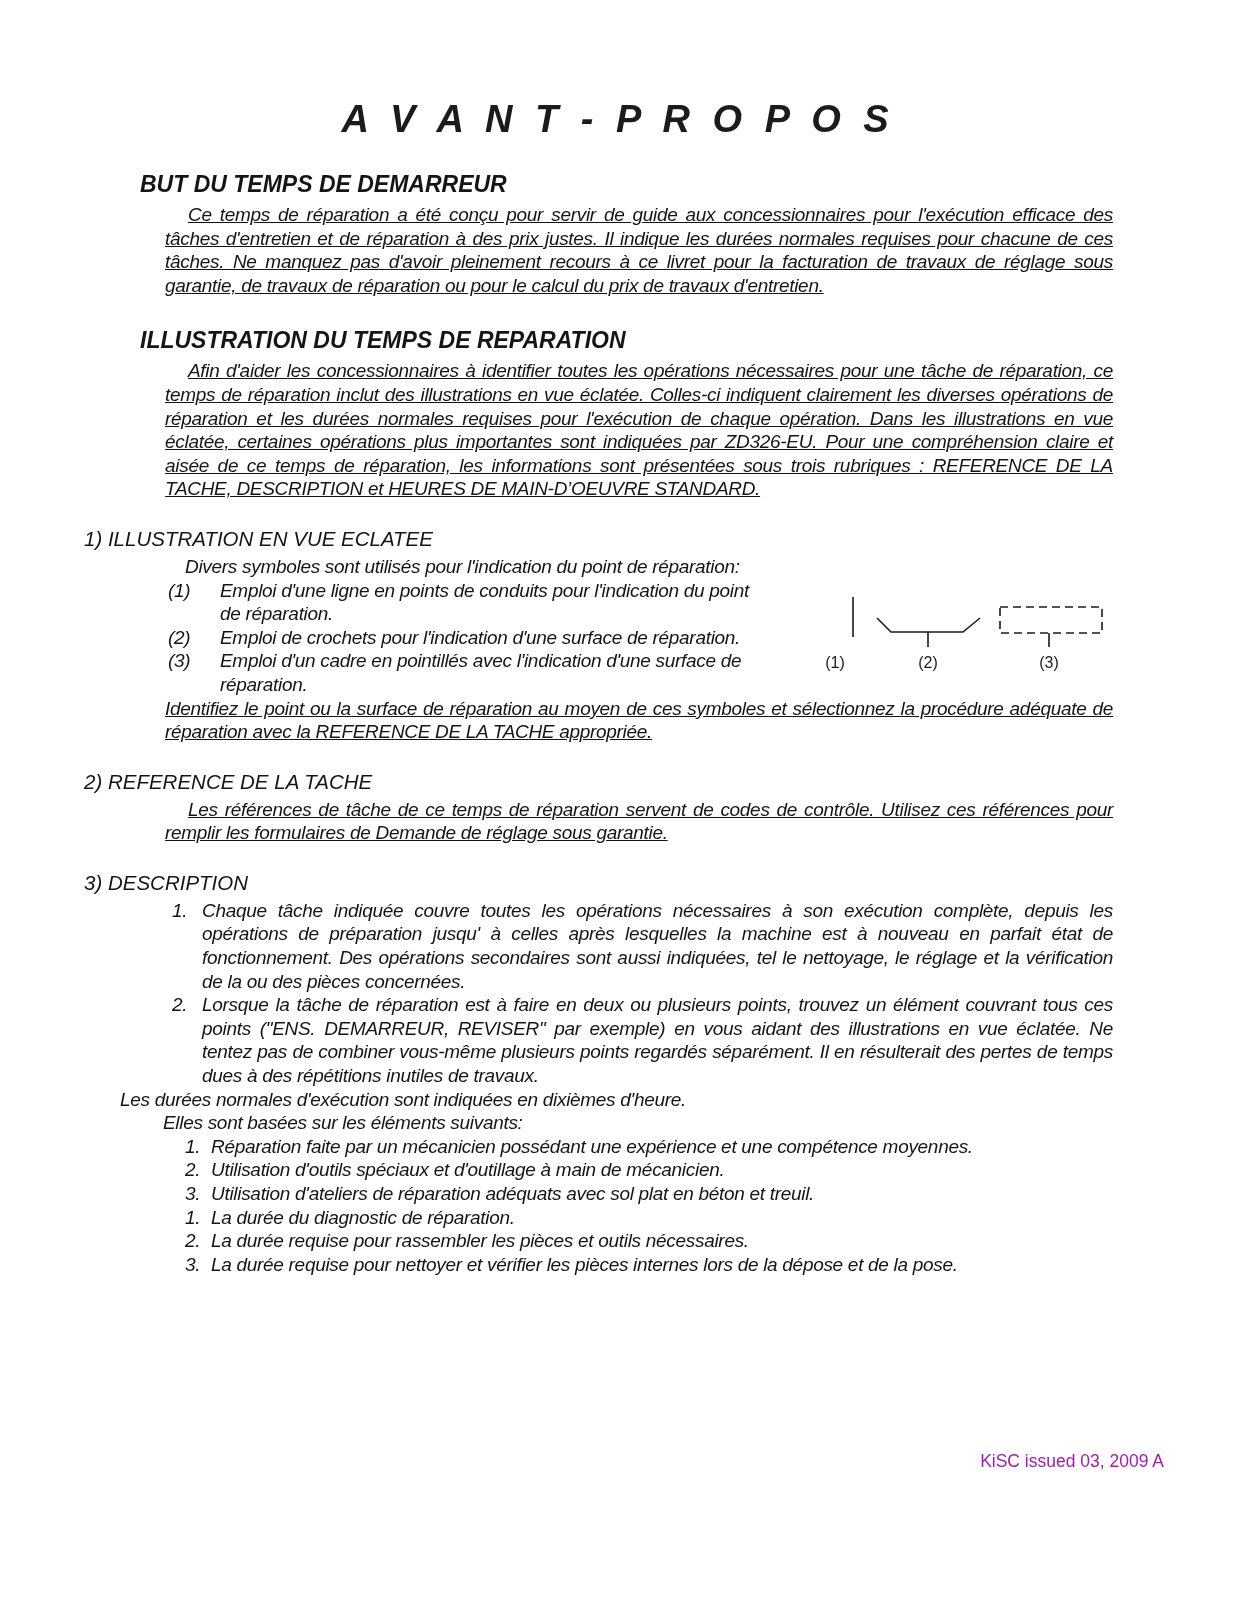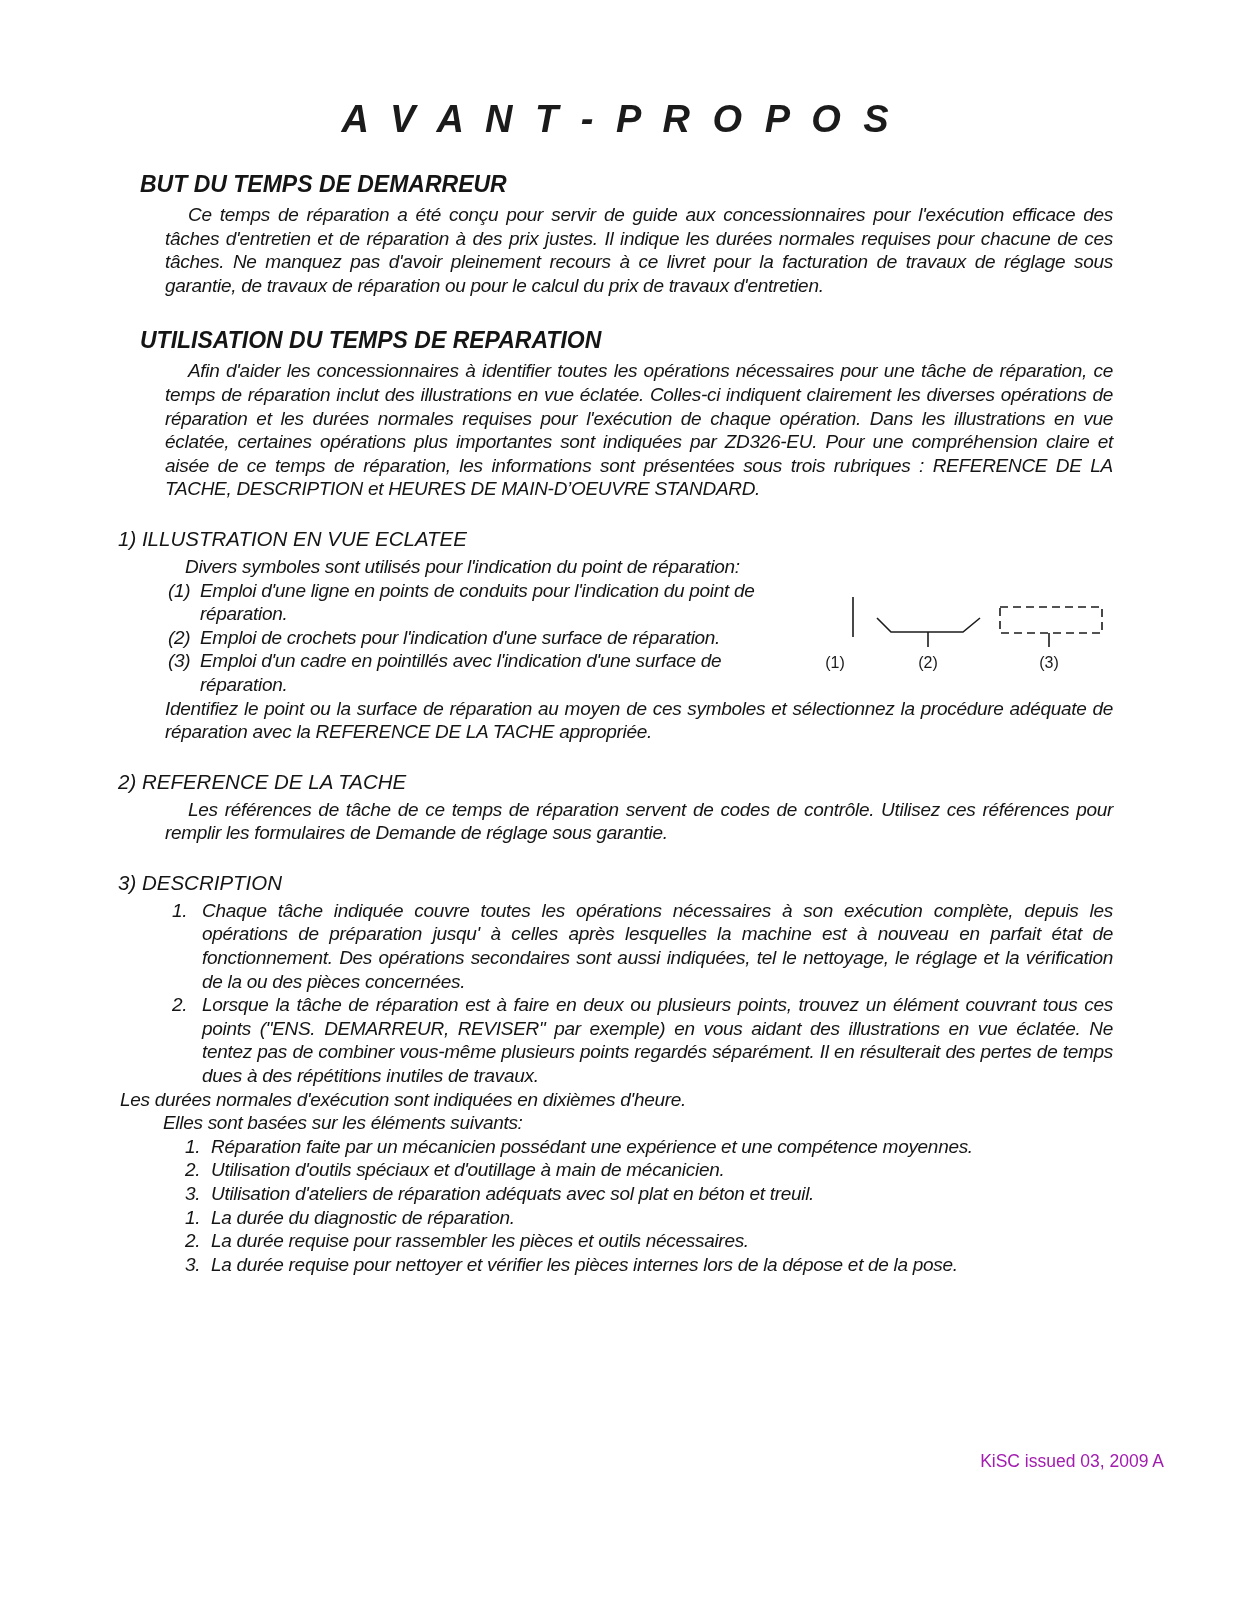--- a/index.html
+++ b/index.html
@@ -23,39 +23,40 @@
     letter-spacing: 6px;
     color: #1b1b1b;
   }
   h2.sec-heading {
     margin: 30px 0 5px 140px;
     font-size: 23px;
     font-weight: bold;
     letter-spacing: 0;
   }
   h3.sub-heading {
-    margin: 26px 0 4px 118px;
+    margin: 26px 0 4px 84px;
     font-size: 20.5px;
     font-weight: normal;
     letter-spacing: 0;
   }
   .para {
     margin: 0 0 0 165px;
     width: 948px;
     font-size: 19px;
     line-height: 23.6px;
     text-align: justify;
+    text-decoration: underline;
   }
   .indent { text-indent: 23px; }
   .ill-wrap { position: relative; margin-left: 165px; width: 948px; font-size: 19px; line-height: 23.6px; }
   .intro-line { margin: 0 0 0 20px; }
   .sym-items { width: 600px; }
   .sym-item { display: flex; margin-left: 3px; }
   .sym-item .num { flex: 0 0 32px; }
-  .sym-item .txt { flex: 1; }
+  .sym-item .txt { flex: 1; margin-left: 20px; }
   .symbols { position: absolute; left: 650px; top: 40px; width: 300px; height: 78px; }
   .symbols svg { display: block; }
   .sym-label {
     position: absolute; top: 56px; text-align: center;
     font-style: normal; font-size: 16px; letter-spacing: 0; color: #1b1b1b;
   }
   .lbl-1 { left: 0px;   width: 40px; }
   .lbl-2 { left: 85px;  width: 56px; }
   .lbl-3 { left: 206px; width: 56px; }
   .outro { margin-top: 0px; }
@@ -78,21 +79,21 @@
 <div class="page">
 
   <h1 class="title">A V A N T - P R O P O S</h1>
 
   <section>
     <h2 class="sec-heading">BUT DU TEMPS DE DEMARREUR</h2>
     <p class="para indent">Ce temps de réparation a été conçu pour servir de guide aux concessionnaires pour l'exécution efficace des tâches d'entretien et de réparation à des prix justes. Il indique les durées normales requises pour chacune de ces tâches. Ne manquez pas d'avoir pleinement recours à ce livret pour la facturation de travaux de réglage sous garantie, de travaux de réparation ou pour le calcul du prix de travaux d'entretien.</p>
   </section>
 
   <section>
-    <h2 class="sec-heading">UTILISATION DU TEMPS DE REPARATION</h2>
+    <h2 class="sec-heading">ILLUSTRATION DU TEMPS DE REPARATION</h2>
     <p class="para indent">Afin d'aider les concessionnaires à identifier toutes les opérations nécessaires pour une tâche de réparation, ce temps de réparation inclut des illustrations en vue éclatée. Colles-ci indiquent clairement les diverses opérations de réparation et les durées normales requises pour l'exécution de chaque opération. Dans les illustrations en vue éclatée, certaines opérations plus importantes sont indiquées par ZD326-EU. Pour une compréhension claire et aisée de ce temps de réparation, les informations sont présentées sous trois rubriques : REFERENCE DE LA TACHE, DESCRIPTION et HEURES DE MAIN-D’OEUVRE STANDARD.</p>
   </section>
 
   <section>
     <h3 class="sub-heading">1) ILLUSTRATION EN VUE ECLATEE</h3>
     <div class="ill-wrap">
       <p class="intro-line">Divers symboles sont utilisés pour l'indication du point de réparation:</p>
       <div class="sym-items">
         <div class="sym-item">
           <span class="num">(1)</span>

